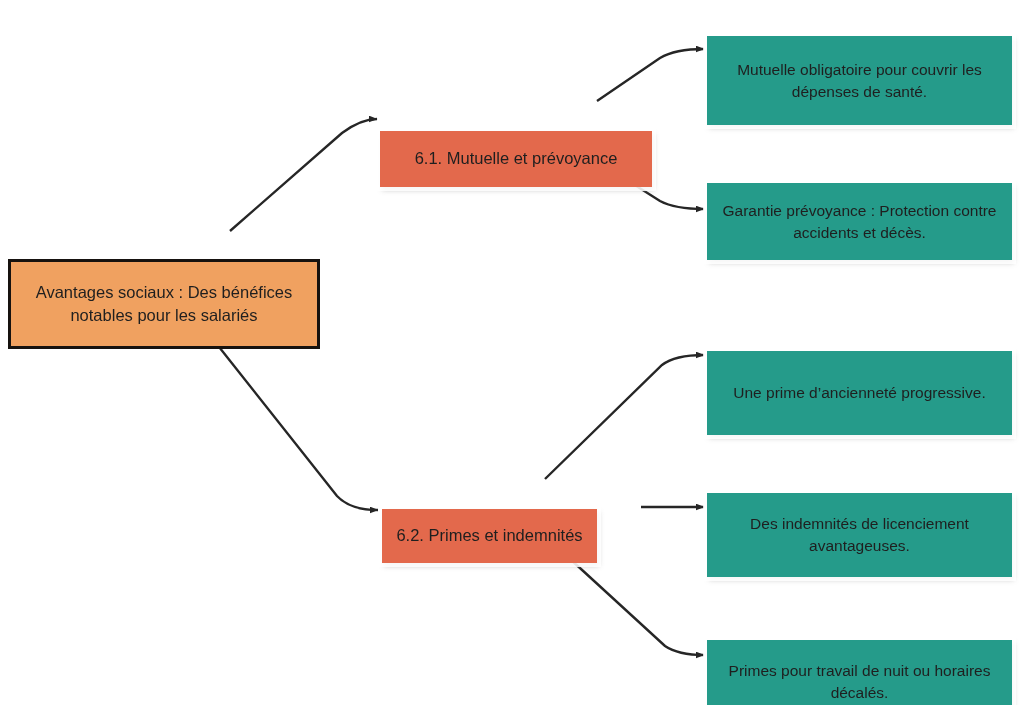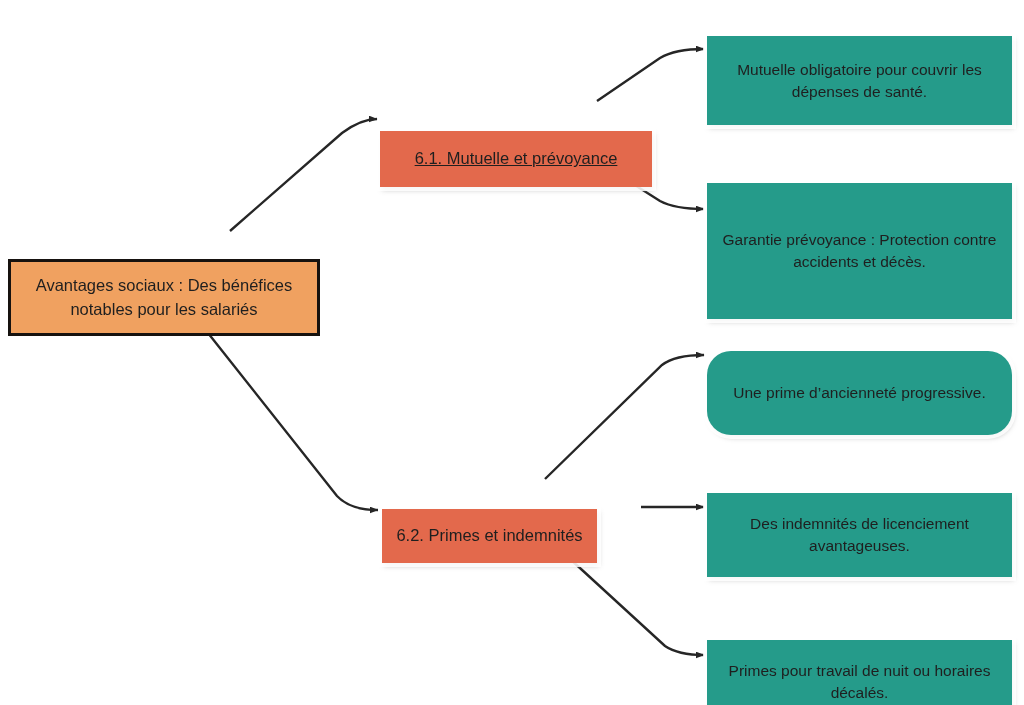--- a/index.html
+++ b/index.html
@@ -77,41 +77,41 @@
 
     <path d="M597,161 L660,201 Q675,209 704,209" fill="none" stroke="#262626" stroke-width="2.4" marker-end="url(#arrowhead)"></path>
 
     <path d="M545,479 L662,365 Q675,355 704,355" fill="none" stroke="#262626" stroke-width="2.4" marker-end="url(#arrowhead)"></path>
 
     <path d="M641,507 L704,507" fill="none" stroke="#262626" stroke-width="2.4" marker-end="url(#arrowhead)"></path>
 
     <path d="M545,536 L665,646 Q678,655 704,655" fill="none" stroke="#262626" stroke-width="2.4" marker-end="url(#arrowhead)"></path>
   </svg>
 
-  <div class="node node-root" style="left:8px; top:231px; width:312px; height:77px;">
+  <div class="node node-root" style="left:8px; top:231px; width:312px; height:90px;">
     <span class="node-text">Avantages sociaux : Des bénéfices notables pour les salariés</span>
   </div>
 
-  <div class="node node-branch" style="left:380px; top:103px; width:272px; height:56px;text-decoration:underline;">
+  <div class="node node-branch" style="left:380px; top:103px; width:272px; height:56px;">
     <span class="node-text">6.1. Mutuelle et prévoyance</span>
   </div>
 
   <div class="node node-branch" style="left:382px; top:481px; width:215px; height:54px;">
     <span class="node-text">6.2. Primes et indemnités</span>
   </div>
 
   <div class="node node-leaf" style="left:707px; top:8px; width:305px; height:89px;">
     <span class="node-text">Mutuelle obligatoire pour couvrir les dépenses de santé.</span>
   </div>
 
-  <div class="node node-leaf" style="left:707px; top:155px; width:305px; height:136px;">
+  <div class="node node-leaf" style="left:707px; top:155px; width:305px; height:77px;">
     <span class="node-text">Garantie prévoyance : Protection contre accidents et décès.</span>
   </div>
 
-  <div class="node node-leaf" style="left:707px; top:323px; width:305px; height:84px;border-radius:24px;">
+  <div class="node node-leaf" style="left:707px; top:323px; width:305px; height:84px;">
     <span class="node-text">Une prime d’ancienneté progressive.</span>
   </div>
 
   <div class="node node-leaf" style="left:707px; top:612px; width:305px; height:84px;">
     <span class="node-text">Primes pour travail de nuit ou horaires décalés.</span>
   </div>
 
   <div class="node node-leaf" style="left:707px; top:465px; width:305px; height:84px;">
     <span class="node-text">Des indemnités de licenciement avantageuses.</span>
   </div>

